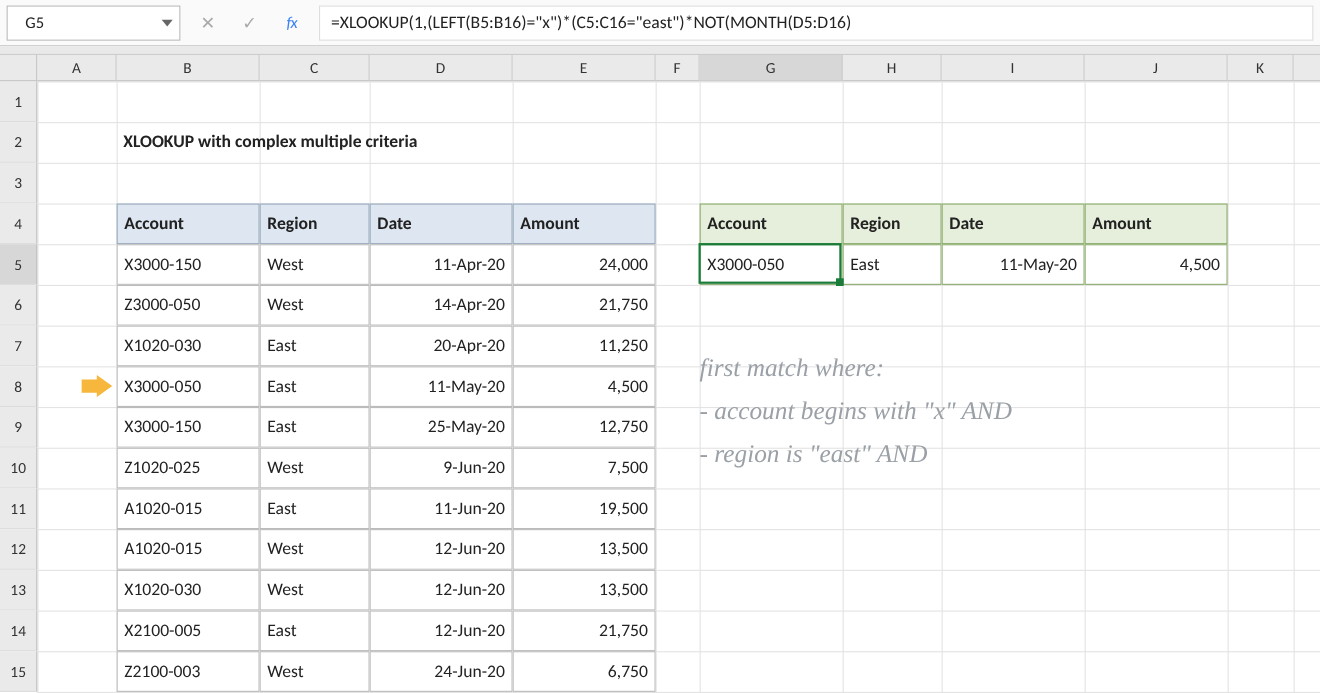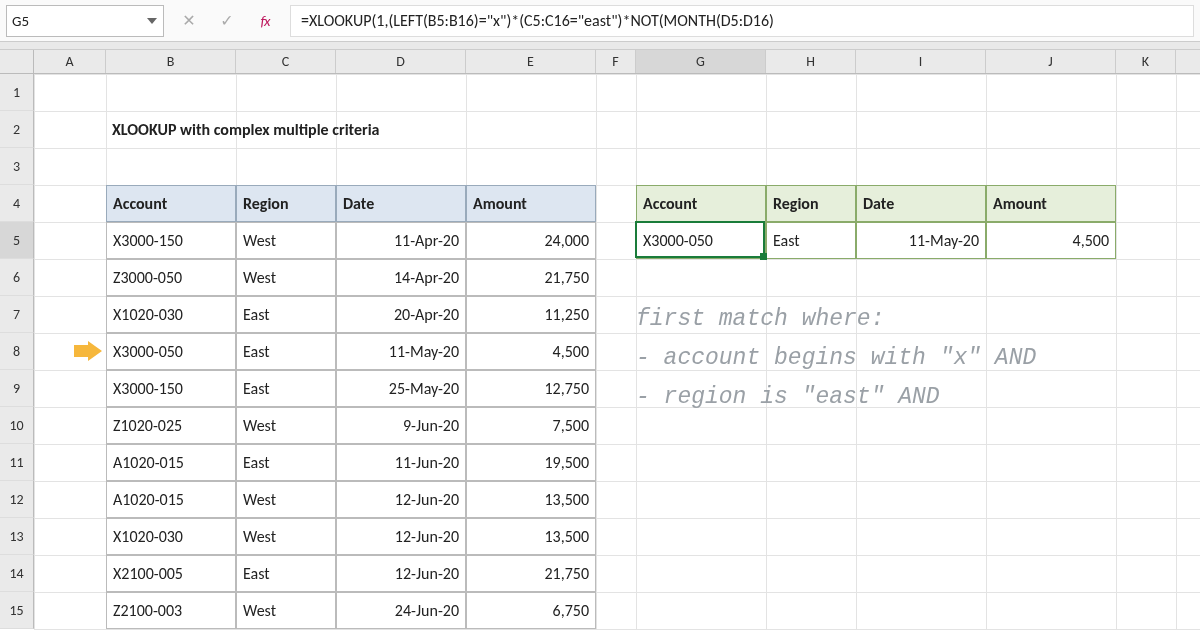--- a/index.html
+++ b/index.html
@@ -1,25 +1,25 @@
 <!DOCTYPE html>
 <html><head>
 <meta charset="utf-8">
 <style>
   * { box-sizing: border-box; margin: 0; padding: 0; }
   body { font-family: Calibri, "Segoe UI", Arial, sans-serif; font-size: 15px; color: #222; background: #fff; overflow: hidden; }
   .app { width: 1200px; height: 630px; position: relative; background: #fff; }
 
   
   .formula-row { display: flex; align-items: center; height: 42px; border-bottom: 1px solid #ccc; background: #fafafa; padding: 4px 6px; gap: 4px; }
-  .name-box { width: 158px; height: 32px; background: #fff; border: 1px solid #bbb; display: flex; align-items: center; padding: 0 5px; position: relative; }
+  .name-box { width: 158px; height: 32px; background: #fff; border: 1px solid #bbb; display: flex; align-items: center; padding: 0 16px; position: relative; }
   .name-box .caret { position: absolute; right: 6px; top: 50%; transform: translateY(-50%); border-left: 5px solid transparent; border-right: 5px solid transparent; border-top: 6px solid #666; }
   .fbar-btns { display: flex; align-items: center; gap: 20px; padding: 0 12px; }
   .fbar-btn { color: #aaa; font-size: 16px; width: 18px; text-align: center; cursor: pointer; }
-  .fx-label { font-style: italic; color: #be185d; font-size: 15px; letter-spacing: -1px; }
+  .fx-label { font-style: italic; color: #3b82f6; font-size: 15px; letter-spacing: -1px; }
   .formula-input { flex: 1; height: 32px; background: #fff; border: 1px solid #ddd; display: flex; align-items: center; padding: 0 10px; font-size: 16px; overflow: hidden; white-space: nowrap; }
 
   .sep-bar { height: 8px; background: #e9e9e9; border-bottom: 1px solid #ccc; }
 
   
   .grid { position: relative; }
   .corner { position: absolute; left: 0; top: 0; width: 34px; height: 24px; background: #eaeaea; border-right: 1px solid #bbb; border-bottom: 1px solid #bbb; }
   .col-headers { position: absolute; left: 34px; top: 0; right: 0; height: 24px; display: flex; background: #eaeaea; border-bottom: 1px solid #bbb; }
   .col-h { border-right: 1px solid #ccc; text-align: center; line-height: 24px; color: #333; font-size: 14px; }
   .col-h.selected { background: #d7d7d7; }
@@ -188,21 +188,21 @@
         <div class="cell ghead-cell" style="left: 732px; top: 111px; width: 90px;">Region</div>
         <div class="cell ghead-cell" style="left: 822px; top: 111px; width: 130px;">Date</div>
         <div class="cell ghead-cell" style="left: 952px; top: 111px; width: 130px;">Amount</div>
         <div class="cell gbody-cell" style="left: 602px; top: 148px; width: 130px;">X3000-050</div>
         <div class="cell gbody-cell" style="left: 732px; top: 148px; width: 90px;">East</div>
         <div class="cell gbody-cell right" style="left: 822px; top: 148px; width: 130px;">11-May-20</div>
         <div class="cell gbody-cell right" style="left: 952px; top: 148px; width: 130px;">4,500</div>
         <div class="marching-ants" style="left: 601px; top: 147px; width: 130px; height: 37px;">
           <div class="handle"></div>
         </div>
-        <div class="handwriting" style="left: 602px; top: 226px; width: 520px; font-family: Liberation Mono, monospace;">
+        <div class="handwriting" style="left: 602px; top: 241px; width: 520px;">
           <div>first match where:</div>
           <div>- account begins with "x" AND</div>
           <div>- region is "east" AND</div>
         </div>
       </div>
   </div>
 
 </div>
 
 </body></html>

